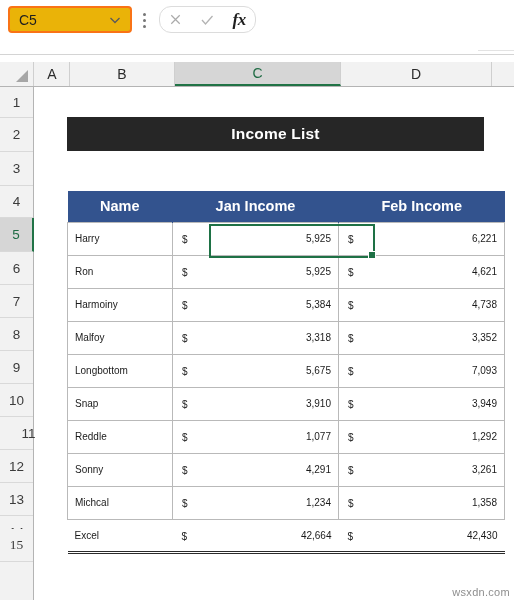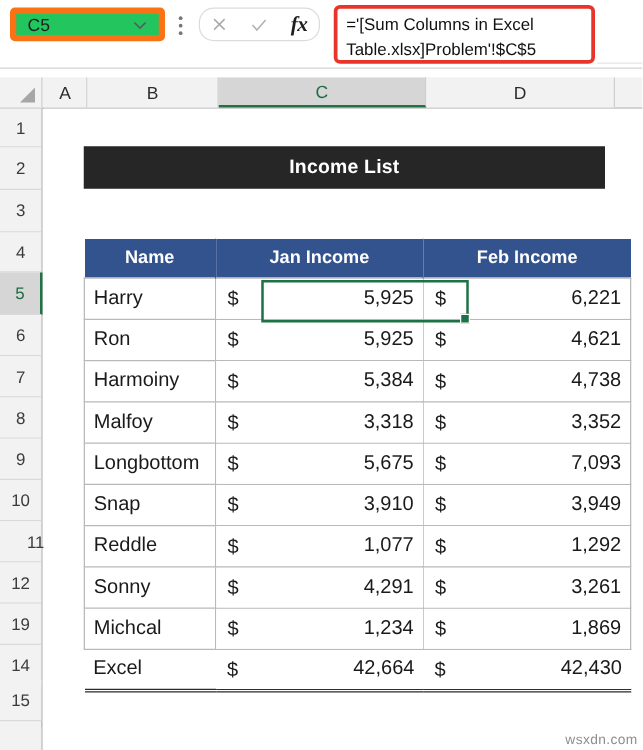--- a/index.html
+++ b/index.html
@@ -23,22 +23,22 @@
     width: 514px; height: 55px;
     background: #ffffff;
     border-bottom: 1px solid #d4d4d4;
     box-sizing: border-box;
   }
 
   #name-box {
     position: absolute;
     left: 8px; top: 6px;
     width: 124px; height: 27px;
-    background: #22c55e;
-    border: 5px solid #f97316;
+    background: #eab308;
+    border: 2px solid #f97316;
     border-radius: 4px;
     box-sizing: border-box;
     display: flex;
     align-items: center;
   }
   #name-box-value {
     font-size: 14px;
     color: #1f1f1f;
     padding-left: 9px;
     flex: 1;
@@ -218,21 +218,21 @@
   #income-table {
     position: absolute;
     left: 32px; top: 104px;
     width: 437px;
     border-collapse: collapse;
     table-layout: fixed;
   }
   #income-table th, #income-table td {
     height: 33px;
     padding: 0 7px;
-    font-size: 16px;
+    font-size: 10px;
     box-sizing: border-box;
     overflow: hidden;
     white-space: nowrap;
   }
   #income-table thead th {
     background: #33538e;
     color: #ffffff;
     font-weight: bold;
     text-align: center;
     font-size: 14.5px;
@@ -322,21 +322,20 @@
     <div class="cmd-btn">
       <svg width="16" height="16" viewBox="0 0 16 16">
         <path d="M3 8 L6.5 12 L13.5 4" fill="none" stroke="#b3b3b3" stroke-width="1.3"></path>
       </svg>
     </div>
     <div class="cmd-btn">
       <span id="fx-icon">fx</span>
     </div>
   </div>
 
-  <div id="formula-input" title="Enter formula">='[Sum Columns in Excel Table.xlsx]Problem'!$C$5</div>
 
   <div id="formula-tail"></div>
 </div>
 
 <div id="col-header-row">
   <div id="select-all-corner">
     <div id="select-all-triangle"></div>
   </div>
   <div class="col-head" style="left:35px;width:35px;">A</div>
   <div class="col-head" style="left:70px;width:105px;">B</div>
@@ -350,23 +349,23 @@
   <div class="row-head" style="top:65px;height:34px;">3</div>
   <div class="row-head" style="top:99px;height:32px;">4</div>
   <div class="row-head sel" style="top:131px;height:34px;">5</div>
   <div class="row-head" style="top:165px;height:33px;">6</div>
   <div class="row-head" style="top:198px;height:33px;">7</div>
   <div class="row-head" style="top:231px;height:33px;">8</div>
   <div class="row-head" style="top:264px;height:33px;">9</div>
   <div class="row-head" style="top:297px;height:33px;">10</div>
   <div class="row-head" style="top:330px;height:33px;padding-left:24px;">11</div>
   <div class="row-head" style="top:363px;height:33px;">12</div>
-  <div class="row-head" style="top:396px;height:33px;">19</div>
+  <div class="row-head" style="top:396px;height:33px;">13</div>
   <div class="row-head" style="top:429px;height:33px;">14</div>
-  <div class="row-head" style="top:457px;height:33px;">15</div>
+  <div class="row-head" style="top:442px;height:33px;font-family:Liberation Serif, serif;">15</div>
   <div class="row-head" style="top:495px;height:18px;border-bottom:none;"></div>
 </div>
 
 <div id="grid-surface">
 
   <div id="title-banner">
     <span id="title-banner-text">Income List</span>
   </div>
 
   <table id="income-table">
@@ -419,21 +418,21 @@
           <td class="cell-money"><span class="cur">$</span><span>1,292</span></td>
         </tr>
         <tr>
           <td class="cell-name">Sonny</td>
           <td class="cell-money"><span class="cur">$</span><span>4,291</span></td>
           <td class="cell-money"><span class="cur">$</span><span>3,261</span></td>
         </tr>
         <tr>
           <td class="cell-name">Michcal</td>
           <td class="cell-money"><span class="cur">$</span><span>1,234</span></td>
-          <td class="cell-money"><span class="cur">$</span><span>1,869</span></td>
+          <td class="cell-money"><span class="cur">$</span><span>1,358</span></td>
         </tr>
         <tr class="total-row">
           <td class="cell-name">Excel</td>
           <td class="cell-money"><span class="cur">$</span><span>42,664</span></td>
           <td class="cell-money"><span class="cur">$</span><span>42,430</span></td>
         </tr>
       </tbody>
   </table>
 
   <div id="cell-selection">

